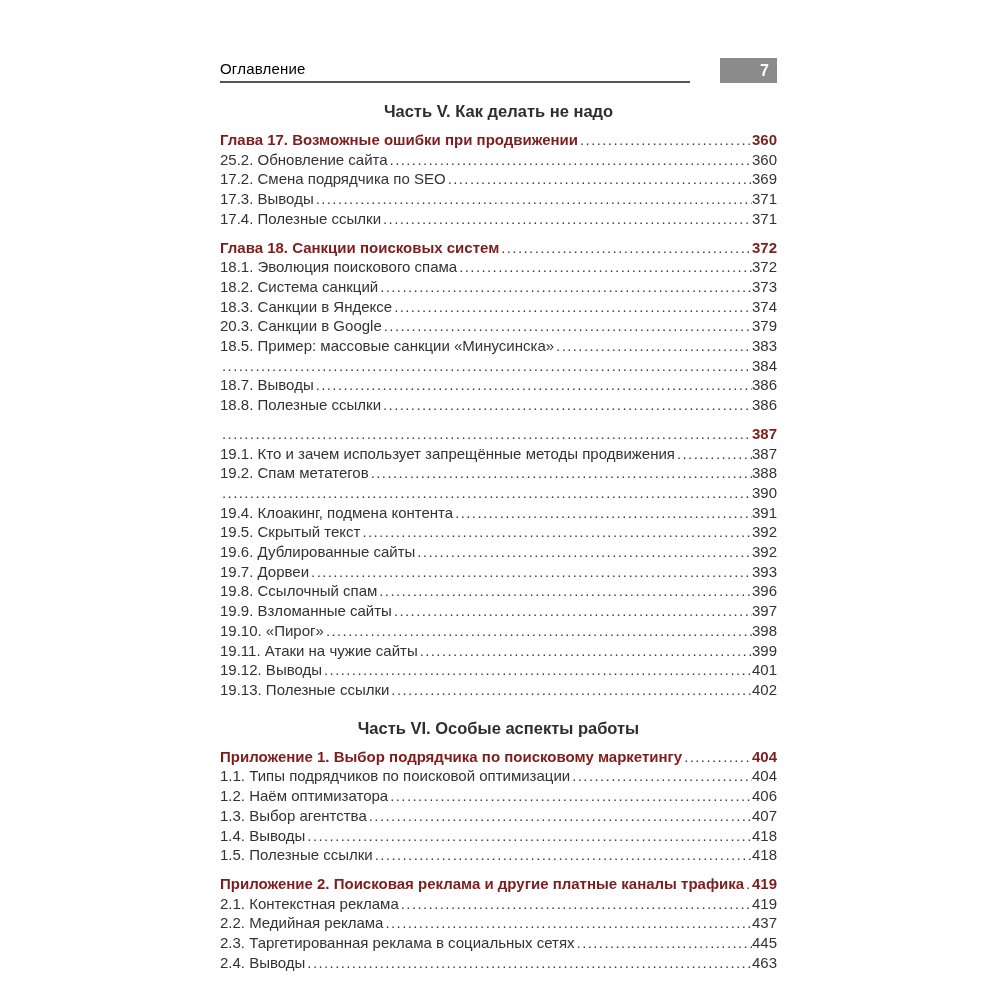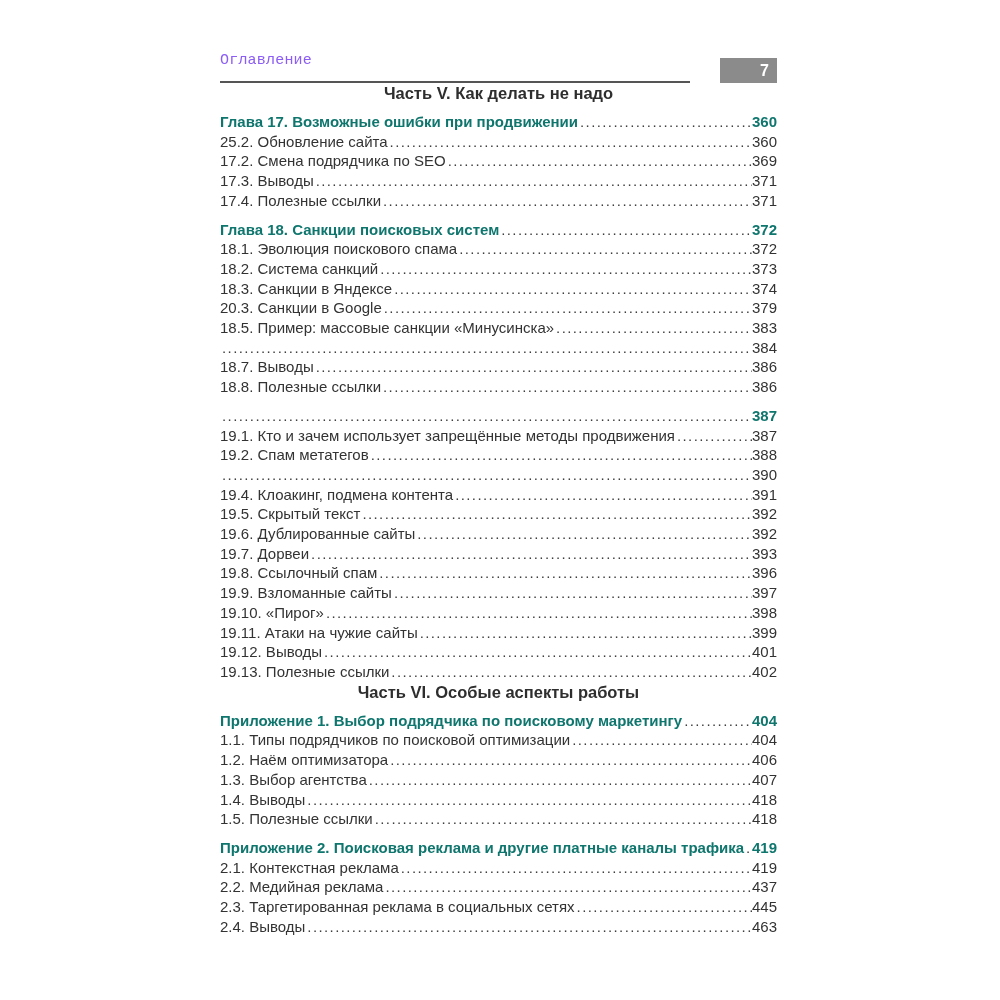--- a/index.html
+++ b/index.html
@@ -31,59 +31,58 @@
   
   .page-header {
     display: flex;
     justify-content: space-between;
     align-items: flex-end;
     height: 25px;
   }
   .header-title-wrap {
     width: 470px;
     border-bottom: 2px solid var(--rule);
-    padding-bottom: 12px;
+    padding-bottom: 4px;
     font-size: 15px;
-    color: #8b5cf6;
+    color: #000000;
     letter-spacing: 0.2px;
-    font-family: Liberation Mono, monospace;
   }
   .page-badge {
     width: 57px;
     height: 25px;
     background: var(--badge-bg);
     color: var(--badge-text);
     font-weight: 700;
     font-size: 16px;
     display: flex;
     align-items: center;
     justify-content: flex-end;
     padding-right: 8px;
   }
   
   .part-title {
     text-align: center;
     font-size: 16.5px;
     font-weight: 700;
     color: #2e2e2e;
-    margin-top: 0;
+    margin-top: 18px;
     margin-bottom: 8px;
     line-height: 20px;
   }
   .toc-section { margin-top: 9px; }
   .toc-row {
     display: flex;
     align-items: flex-end;
     line-height: 19.7px;
     font-size: 15px;
     color: var(--text);
   }
   .row-label { white-space: nowrap; flex: 0 0 auto; }
   .heading-row .row-label,
-  .heading-row .row-page { font-weight: 700; color: #0f766e; }
+  .heading-row .row-page { font-weight: 700; color: #7f1d1d; }
   .dots {
     flex: 1 1 auto;
     min-width: 4px;
     overflow: hidden;
     white-space: nowrap;
     letter-spacing: 1.4px;
     margin-left: 2px;
     color: #3e3e3e;
   }
   .row-page { flex: 0 0 auto; }

